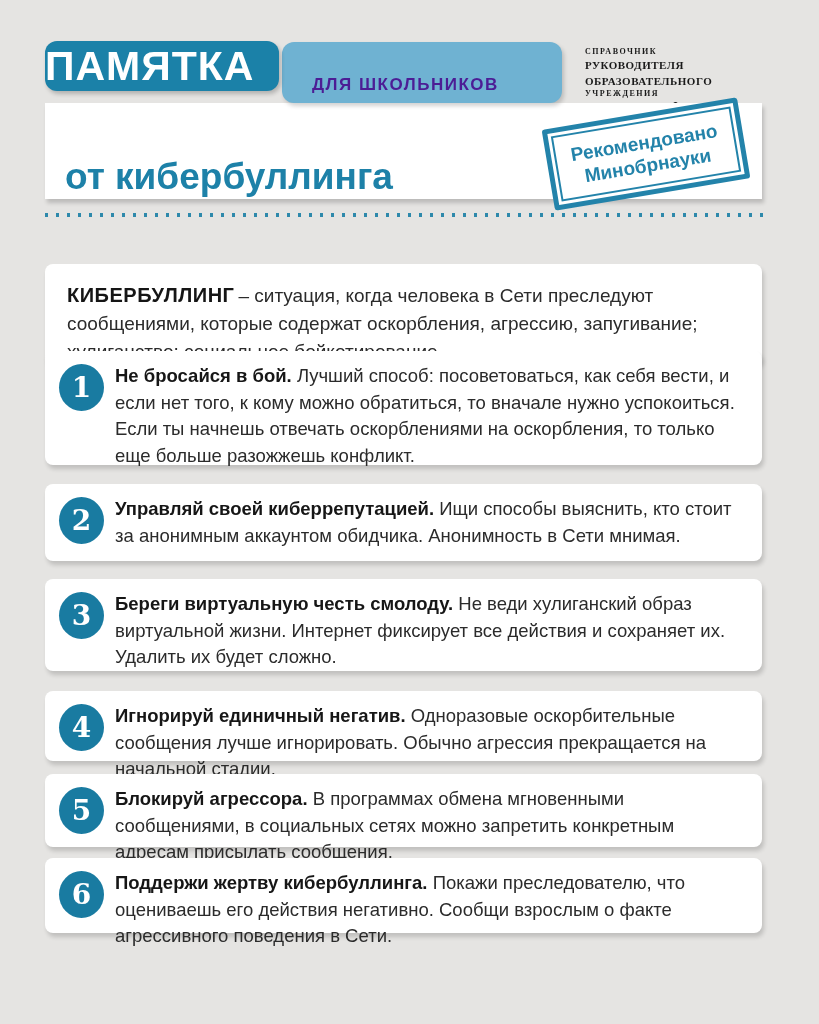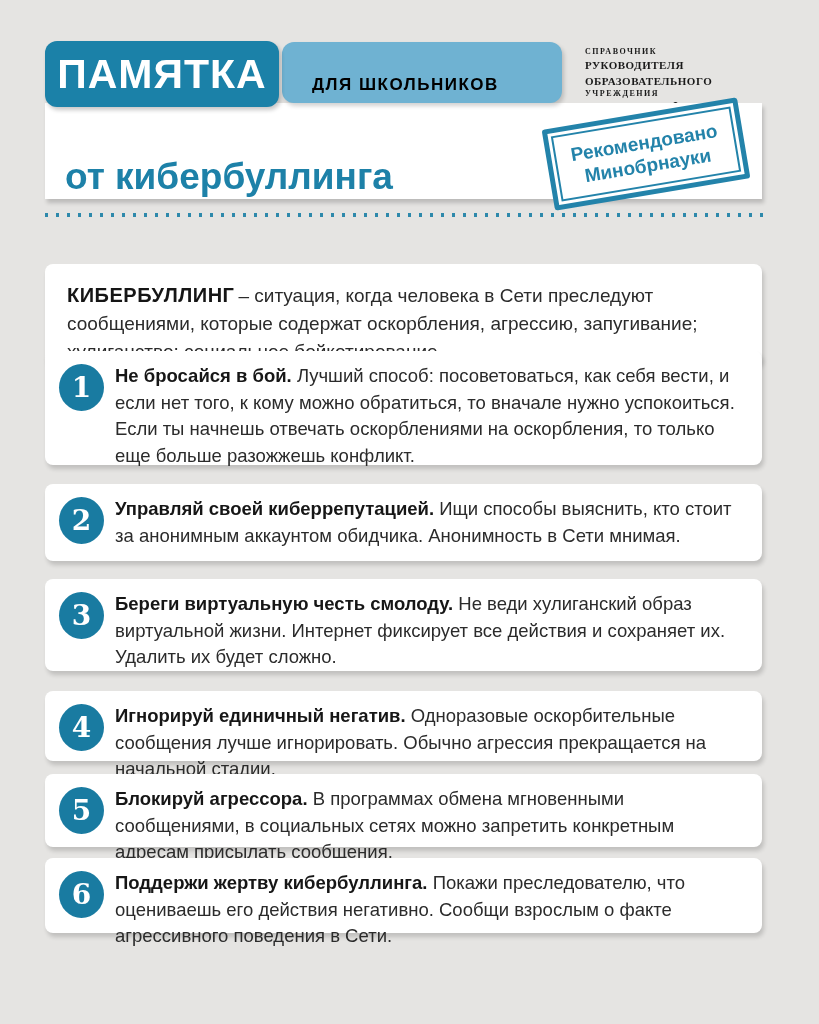--- a/index.html
+++ b/index.html
@@ -9,41 +9,41 @@
   }
   .page {
     position: relative;
     width: 819px; height: 1024px;
     background: #e5e4e2;
     overflow: hidden;
   }
   
   .badge {
     position: absolute; left: 45px; top: 41px;
-    width: 234px; height: 66px;
+    width: 234px; height: 50px;
     background: #1b81a8;
     border-radius: 12px;
     z-index: 2;
     box-shadow: 2px 3px 4px rgba(0,0,0,0.22);
-    display: flex; align-items: center; justify-content: center;
+    display: flex; align-items: center; 
   }
   .badge span {
     color: #ffffff; font-size: 41px; font-weight: 700; letter-spacing: 1px;
   }
   .audience {
     position: absolute; left: 282px; top: 42px;
     width: 280px; height: 61px;
     background: #6fb2d2;
     border-radius: 12px;
     z-index: 1;
     box-shadow: 2px 3px 4px rgba(0,0,0,0.18);
   }
   .audience span {
     position: absolute; left: 30px; top: 33px;
-    color: #000000; font-size: 17px; font-weight: 700; letter-spacing: 1.5px;
+    color: #4c1d95; font-size: 17px; font-weight: 700; letter-spacing: 1.5px;
   }
   .logo {
     position: absolute; left: 585px; top: 47px; width: 180px;
     text-align: left; color: #1a1a1a;
     font-family: "Liberation Serif", serif;
   }
   .logo .small { font-size: 8px; font-weight: 700; letter-spacing: 1.5px; line-height: 10px; }
   .logo .big   { font-size: 11px; font-weight: 700; letter-spacing: 0.5px; line-height: 16px; }
   .logo .dot   { width: 5px; height: 5px; border-radius: 50%; background: #1a1a1a; margin: 3px auto 0; }
   

